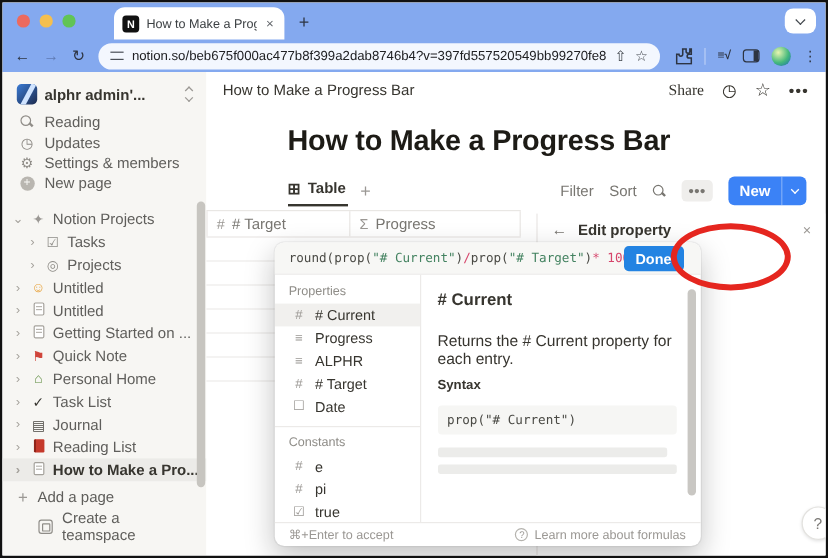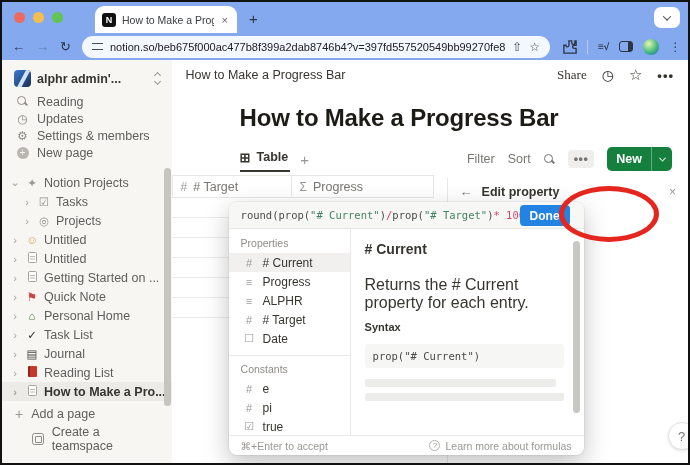--- a/index.html
+++ b/index.html
@@ -98,21 +98,21 @@
   .views-row { display:flex; align-items:center; margin:14px 0 0 68px; height:26px; padding-right:16px; }
   .view-tab { display:flex; align-items:center; gap:6px; font-size:12.5px; font-weight:bold;
               border-bottom:2px solid #37352f; height:26px; padding:0 2px 2px 0; }
   .grid-ico { font-size:13px; color:#37352f; }
   .add-view { color:#9b9894; font-size:15px; margin-left:10px; }
   .view-controls { margin-left:auto; display:flex; align-items:center; gap:13px; color:#787671; font-size:12.5px; }
   .vc-more { background:#efeeec; border-radius:4px; padding:2px 6px; font-weight:bold; letter-spacing:0.5px; }
   .mag2 { width:11px; height:11px; position:relative; display:inline-block; }
   .mag2::before { content:""; position:absolute; left:0; top:0; width:7px; height:7px; border:1.5px solid #787671; border-radius:50%; }
   .mag2::after { content:""; position:absolute; left:7px; top:7px; width:4px; height:1.5px; background:#787671; transform:rotate(45deg); }
-  .new-btn { display:flex; align-items:stretch; background:#15803d; border-radius:5px; overflow:hidden; height:24px; }
+  .new-btn { display:flex; align-items:stretch; background:#3b82f6; border-radius:5px; overflow:hidden; height:24px; }
   .new-btn .nb-label { color:#fff; font-size:12.5px; font-weight:bold; padding:0 9px; display:flex; align-items:center; }
   .new-btn .nb-div { width:1px; background:rgba(255,255,255,0.35); }
   .new-btn .nb-caret { width:20px; display:flex; align-items:center; justify-content:center; }
   .new-btn .nb-caret .chev { border-color:#fff; width:5px; height:5px; transform:rotate(45deg) translate(-1px,-1px); }
 
   
   .thead { display:flex; height:23px; border-top:1px solid #e9e7e4; border-bottom:1px solid #e9e7e4;
            margin-top:3px; font-size:12.5px; color:#787671; width:262px; }
   .th { display:flex; align-items:center; gap:6px; padding:0 8px; border-right:1px solid #e9e7e4; }
   .th:first-child { border-left:1px solid #e9e7e4; width:120px; }
@@ -143,21 +143,21 @@
   .fx-body { flex:1; display:flex; overflow:hidden; position:relative; }
   .fx-left { flex:0 0 122px; border-right:1px solid #eceae8; padding-top:8px; overflow:hidden; }
   .fx-sec { font-size:10.5px; color:#8f8d88; padding:0 0 4px 12px; }
   .fx-item { display:flex; align-items:center; gap:7px; height:19px; padding:0 8px 0 14px;
              font-size:12px; color:#37352f; white-space:nowrap; }
   .fx-item .fx-ico { width:13px; color:#9b9894; font-size:11px; text-align:center; }
   .fx-item.selected { background:#f1f0ee; }
   .fx-div { border-top:1px solid #eceae8; margin:7px 0 7px 0; }
   .fx-right { flex:1; padding:12px 20px 0 14px; overflow:hidden; }
   .fx-h { font-size:14px; font-weight:bold; color:#37352f; margin-bottom:7px; }
-  .fx-desc { font-size:16px; color:#37352f; margin-bottom:9px;margin-top:19px; }
+  .fx-desc { font-size:13px; color:#37352f; margin-bottom:9px;margin-top:19px; }
   .fx-syn { font-size:11px; font-weight:bold; margin-bottom:11px; }
   .fx-code { background:#f6f6f4; border-radius:3px; padding:6px 8px; font-family:"DejaVu Sans Mono", monospace;
              font-size:10.5px; color:#4a4a45; margin-bottom:11px; }
   .skel { height:8px; background:#ececea; border-radius:2px; margin-bottom:6px; }
   .skel.s2 { width:100%; }
   .fx-scroll { position:absolute; right:4px; top:12px; width:7px; height:172px; background:#c9c7c3; border-radius:4px; }
   .fx-footer { flex:0 0 20px; border-top:1px solid #eceae8; display:flex; align-items:center;
                justify-content:space-between; padding:0 12px; font-size:10.5px; color:#9b9894; }
   .fx-footer .fr { display:flex; align-items:center; gap:5px; }
   .info-circ { width:11px; height:11px; border:1px solid #b5b3ae; border-radius:50%; font-size:8px;

